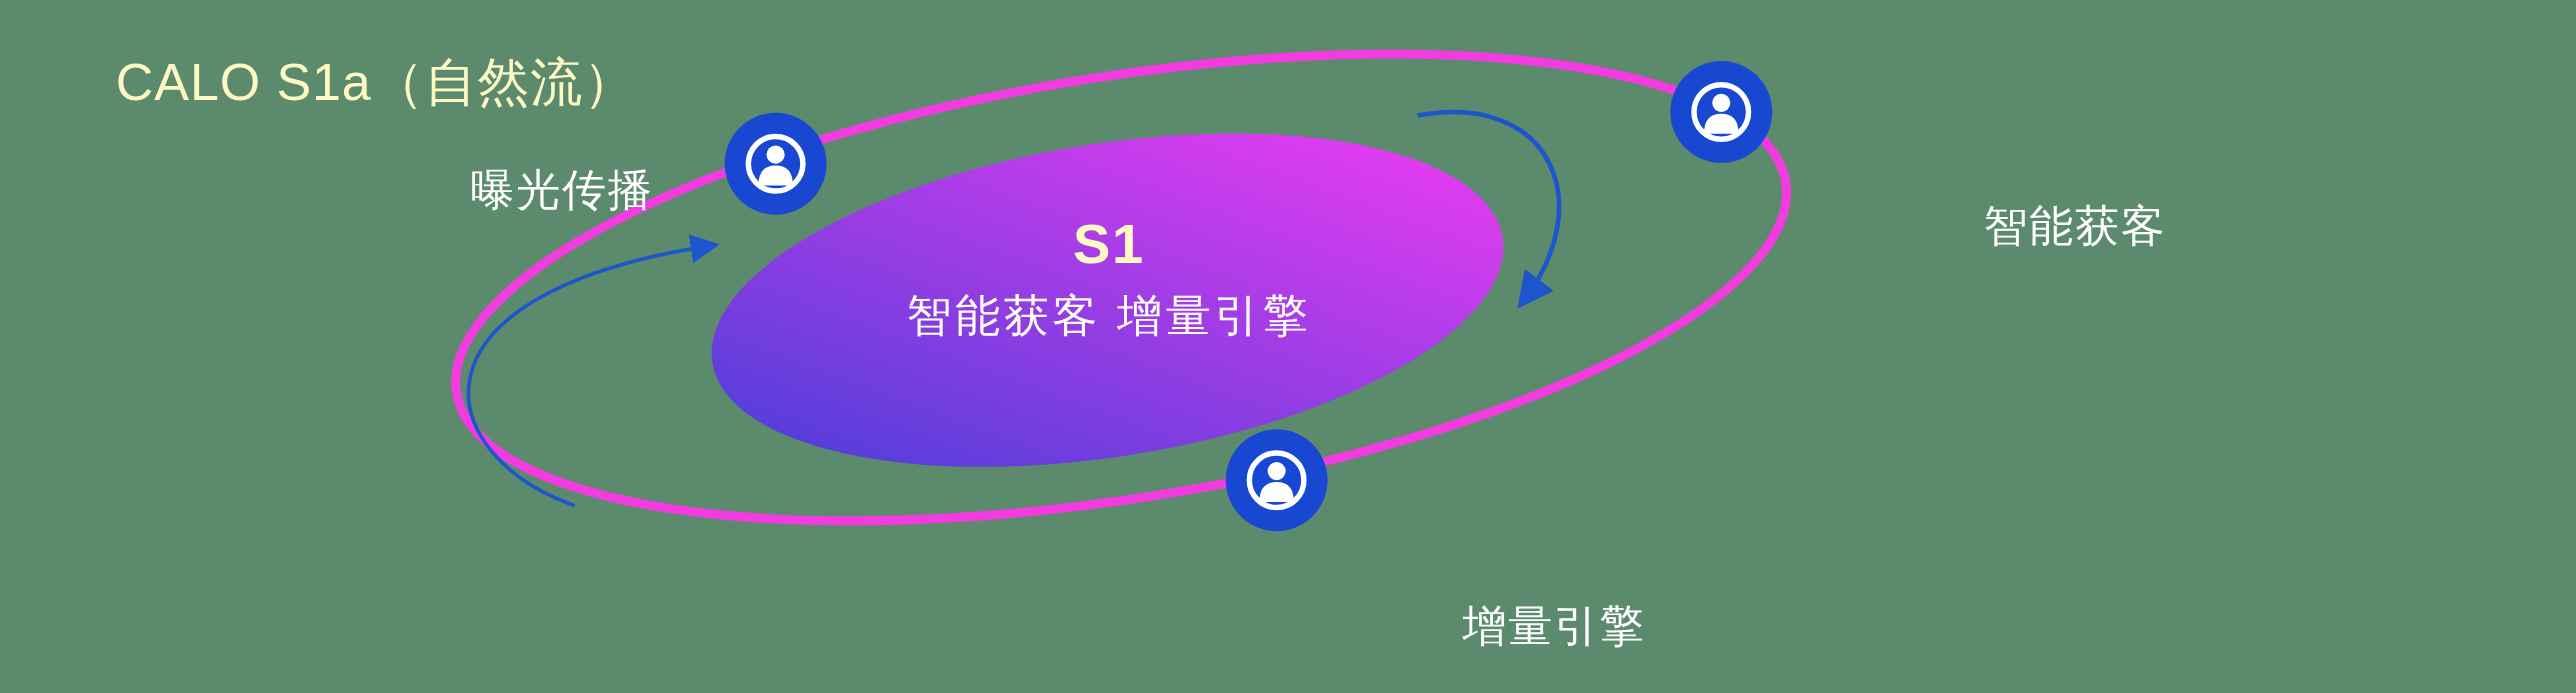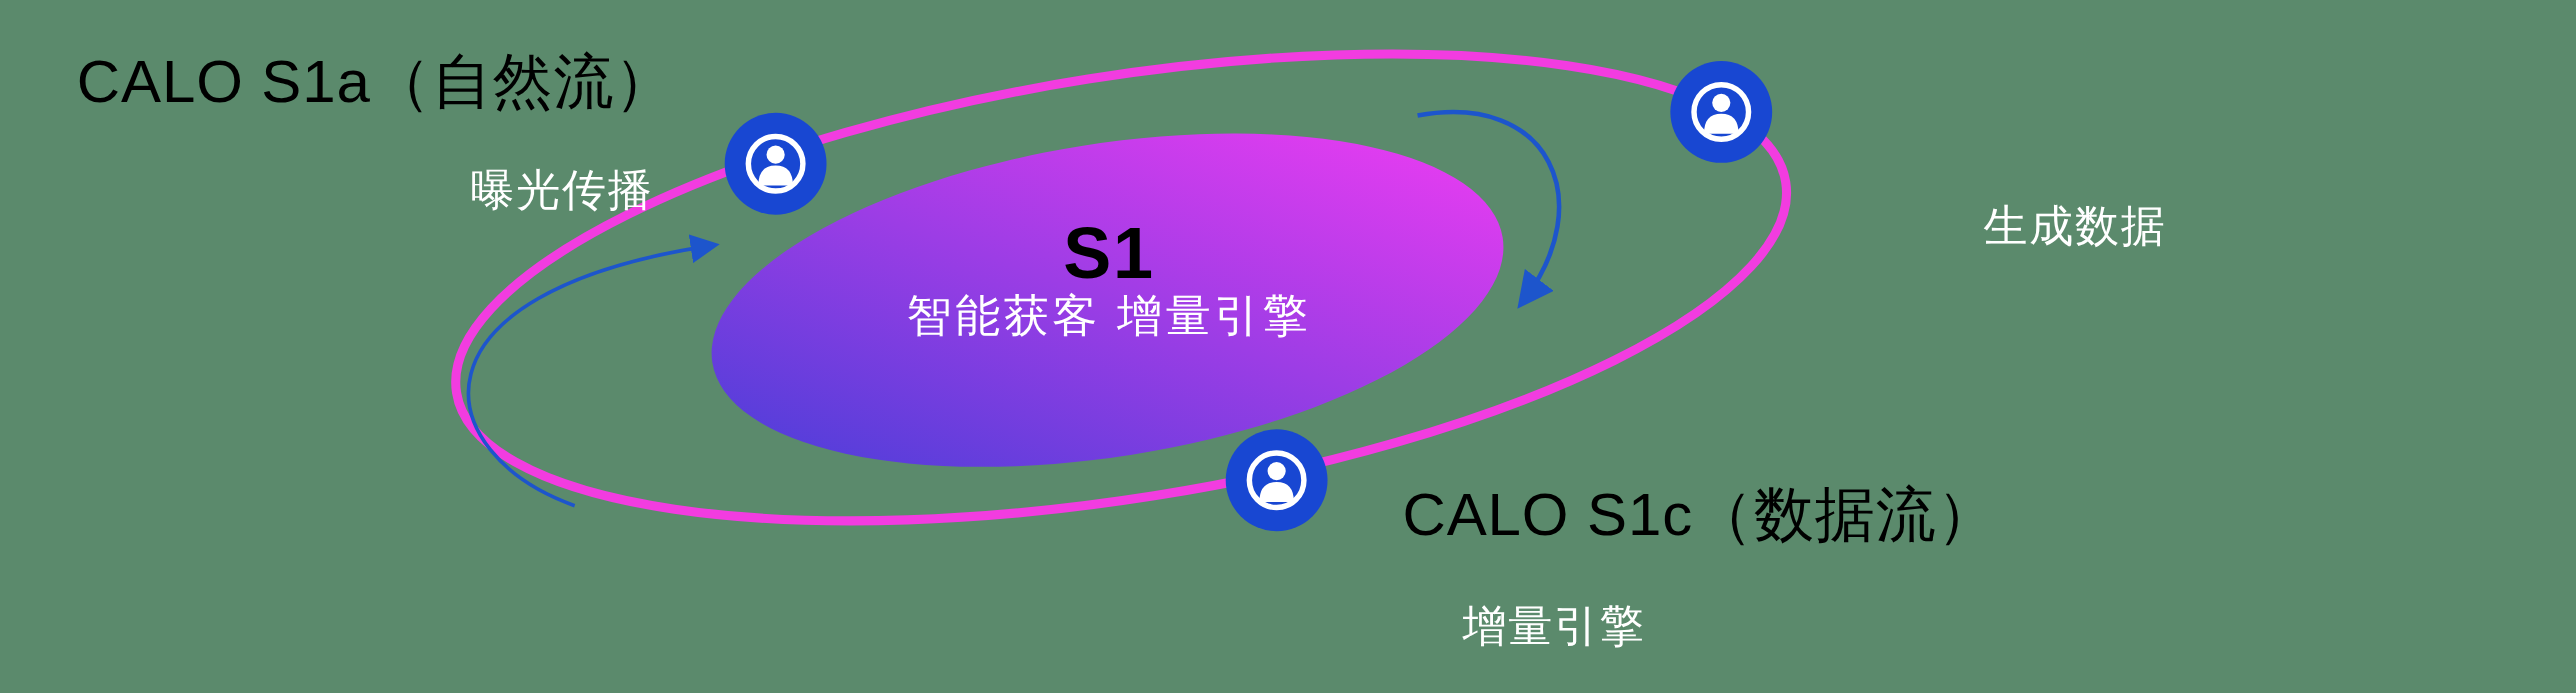--- a/index.html
+++ b/index.html
@@ -26,37 +26,36 @@
     height: 100%;
     display: block;
   }
   .label {
     position: absolute;
     transform: translate(-50%, -50%);
     white-space: nowrap;
     line-height: 1;
   }
   .title-blue {
-    color: #000000;
-    font-size: 60px;
+    color: #fef9c3;
+    font-size: 52px;
     font-weight: 500;
     letter-spacing: 0.9px;
   }
   .sub-white {
     color: #ffffff;
     font-size: 44px;
     font-weight: 500;
     letter-spacing: 1.8px;
   }
   .core-title {
-    color: #000000;
-    font-size: 72px;
+    color: #fef9c3;
+    font-size: 56px;
     font-weight: 700;
     letter-spacing: 1.8px;
-    margin-top: 9px;
   }
   .core-subtitle {
     color: #ffffff;
     font-size: 45px;
     font-weight: 500;
     letter-spacing: 3.6px;
   }
 </style>
 </head>
 <body>
@@ -109,19 +108,18 @@
       </g>
     </g>
   </svg>
 
   <div class="label core-title" style="left:1109px; top:244px;">S1</div>
   <div class="label core-subtitle" style="left:1109px; top:315px;">智能获客  增量引擎</div>
 
   <div class="label title-blue" style="left:376px; top:82px;">CALO S1a（自然流）</div>
   <div class="label sub-white" style="left:562px; top:190px;">曝光传播</div>
 
-  <div class="label sub-white" style="left:2075px; top:226px;">生成数据</div>
+  <div class="label sub-white" style="left:2075px; top:226px;">智能获客</div>
 
-  <div class="label title-blue" style="left:1700px; top:515px;">CALO S1c（数据流）</div>
   <div class="label sub-white" style="left:1554px; top:626px;">增量引擎</div>
 
 </div>
 
 
 </body></html>

